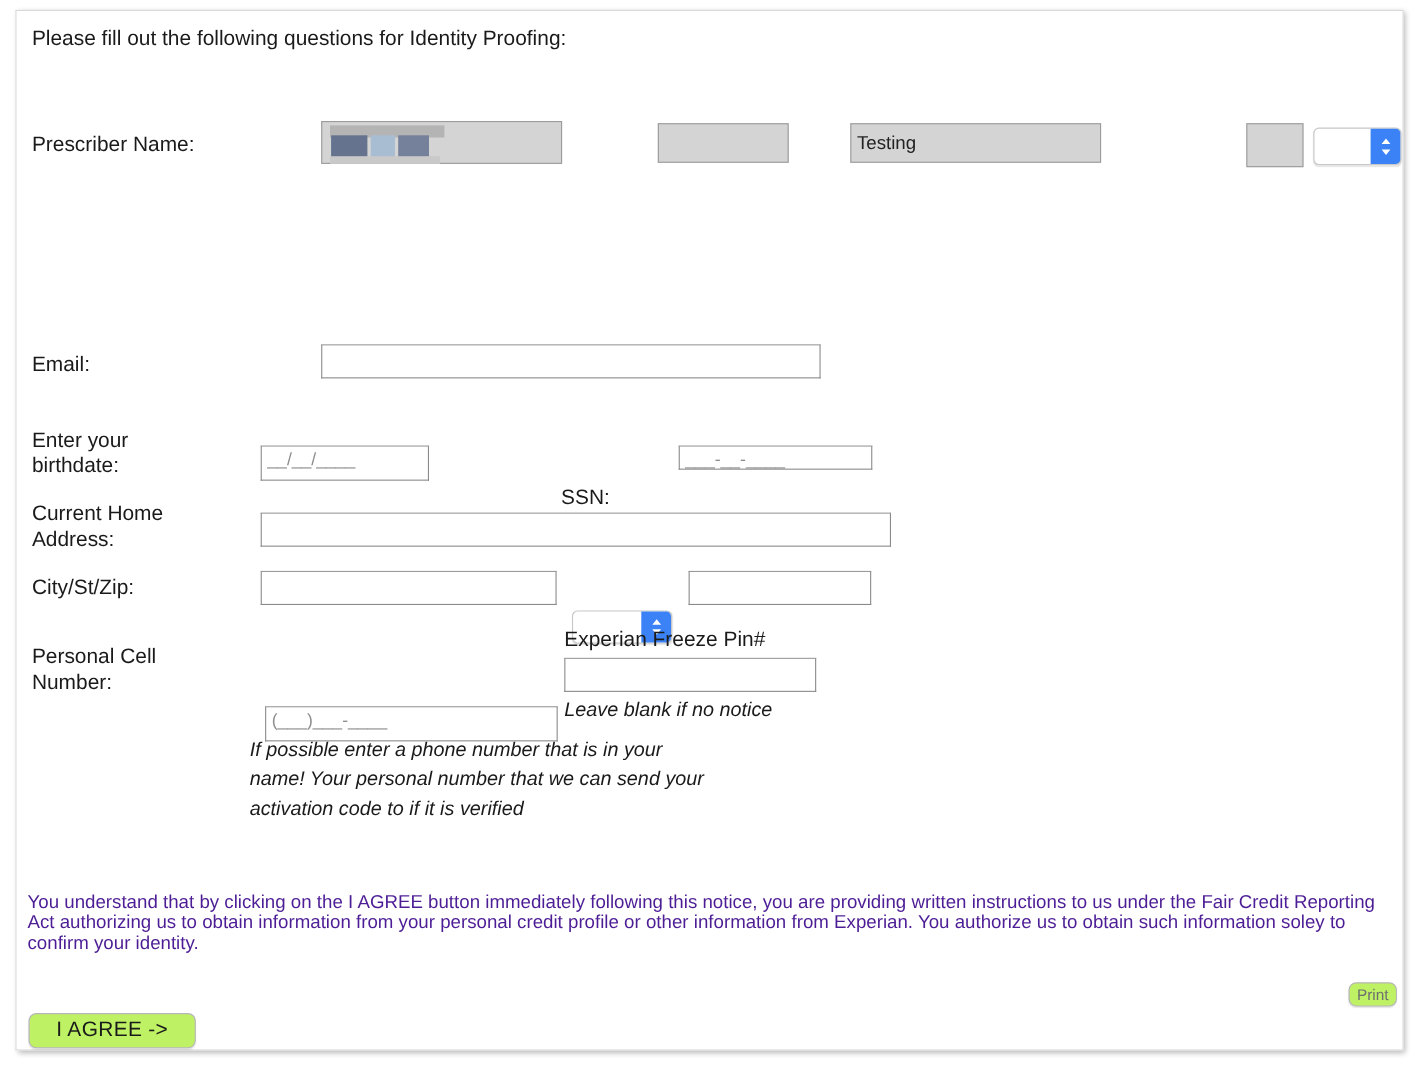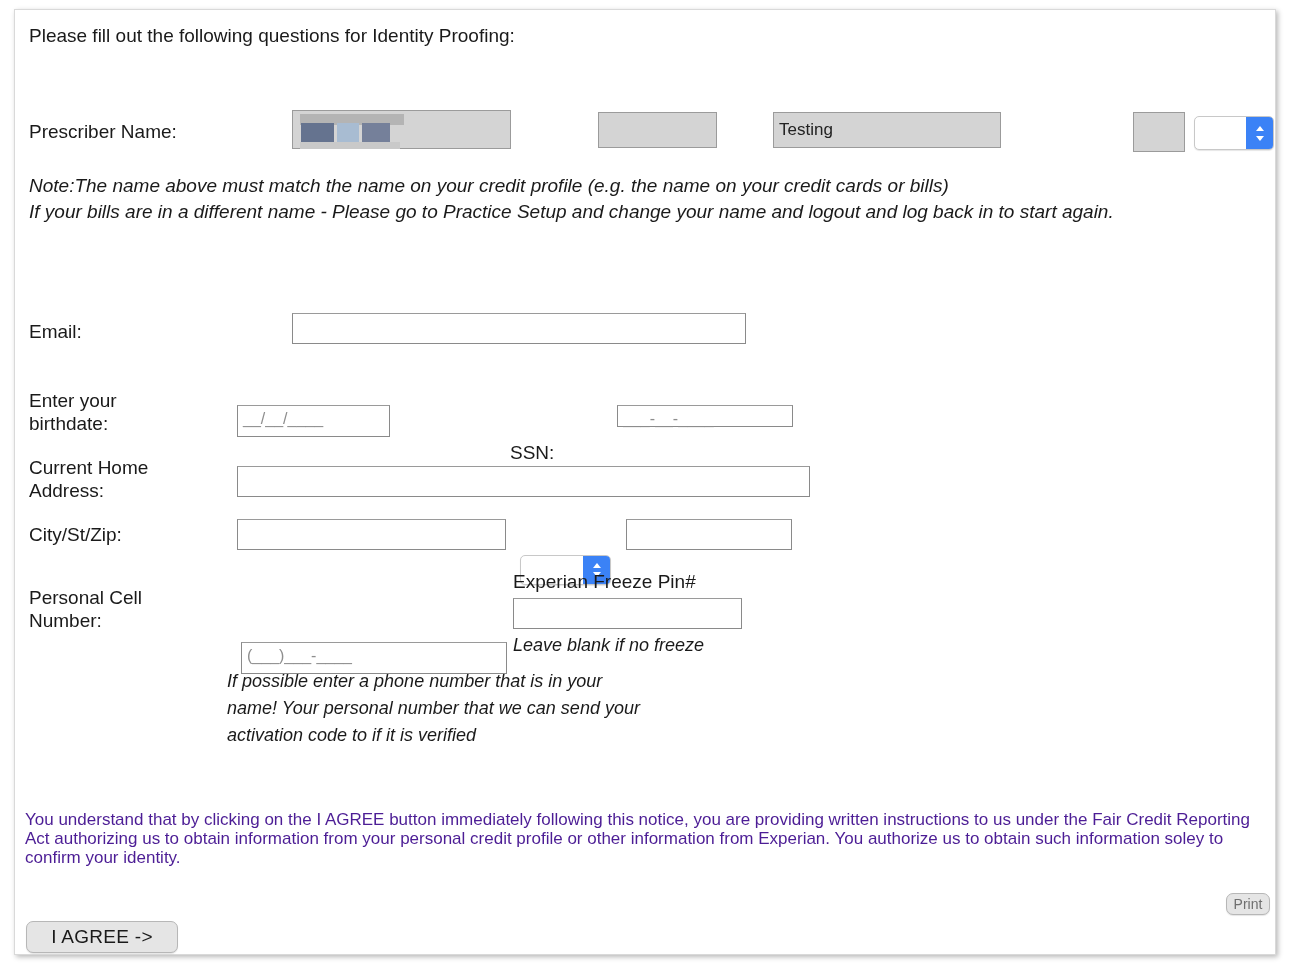--- a/index.html
+++ b/index.html
@@ -105,21 +105,21 @@
   .redact { position: absolute; }
   .r-top   { left: 7px;  top: 3px;  width: 104px; height: 11px; background: #b4b4b4; }
   .r-bot   { left: 7px;  top: 31px; width: 100px; height: 7px;  background: #c9c9c9; }
   .r-b1    { left: 8px;  top: 12px; width: 33px;  height: 20px; background: #65738f; }
   .r-b2    { left: 44px; top: 12px; width: 22px;  height: 20px; background: #a8bcd2; }
   .r-b3    { left: 69px; top: 12px; width: 28px;  height: 20px; background: #75809a; }
 
   
   .btn {
     box-sizing: border-box;
-    background: #e5e5e5;
+    background: #bef264;
     border: 1px solid #b7b7b7;
     border-radius: 7px;
     box-shadow: 0 1px 1px rgba(0,0,0,0.10);
     font-family: "Liberation Sans", sans-serif;
     color: #1a1a1a;
     cursor: pointer;
     display: flex;
     align-items: center;
     justify-content: center;
   }
@@ -152,22 +152,20 @@
 
     <div class="abs sel" style="left:1179px; top:106px; width:80px; height:34px;">
       <span class="arrowbox">
         <svg width="12" height="19" viewBox="0 0 12 19">
           <path d="M6 2 L10 7 L2 7 Z" fill="#ffffff"></path>
           <path d="M6 17 L10 12 L2 12 Z" fill="#ffffff"></path>
         </svg>
       </span>
     </div>
 
-    <div class="abs note" style="left:14px; top:163px; width:1110px;">Note:The name above must match the name on your credit profile (e.g. the name on your credit cards or bills)
-If your bills are in a different name - Please go to Practice Setup and change your name and logout and log back in to start again.</div>
 
     <div class="abs lbl" style="left:14px; top:310px;">Email:</div>
     <div class="abs tf" style="left:277px; top:303px; width:454px; height:31px;"></div>
 
     <div class="abs lbl" style="left:14px; top:379px;">Enter your
 birthdate:</div>
     <div class="abs tf mask" style="left:222px; top:395px; width:153px; height:32px;">__/__/____</div>
 
     <div class="abs lbl" style="left:495px; top:396px;margin-top:35px;">SSN:</div>
     <div class="abs tf mask" style="left:602px; top:395px; width:176px; height:22px;">___-__-____</div>
@@ -189,21 +187,21 @@
     </div>
 
     <div class="abs tf" style="left:611px; top:509px; width:166px; height:31px;"></div>
 
     <div class="abs lbl" style="left:14px; top:576px;">Personal Cell
 Number:</div>
     <div class="abs tf mask" style="left:226px; top:588px; width:266px; height:32px;margin-top:44px;">(___)___-____</div>
 
     <div class="abs lbl" style="left:498px; top:560px;">Experian Freeze Pin#</div>
     <div class="abs tf" style="left:498px; top:588px; width:229px; height:31px;"></div>
-    <div class="abs hint" style="left:498px; top:622px;">Leave blank if no freeze</div>
+    <div class="abs hint" style="left:498px; top:622px;">Leave blank if no notice</div>
 
     <div class="abs hint" style="left:212px; top:658px; width:580px;">If possible enter a phone number that is in your
 name! Your personal number that we can send your
 activation code to if it is verified</div>
 
     <div class="abs disclaimer" style="left:10px; top:800px; width:1243px;">You understand that by clicking on the I AGREE button immediately following this notice, you are providing written instructions to us under the Fair Credit Reporting Act authorizing us to obtain information from your personal credit profile or other information from Experian. You authorize us to obtain such information soley to confirm your identity.</div>
 
     <div class="abs btn btn-print" style="left:1211px; top:883px; width:44px; height:22px;">Print</div>
 
     <div class="abs btn btn-agree" style="left:11px; top:911px; width:152px; height:32px;">I AGREE -&gt;</div>

